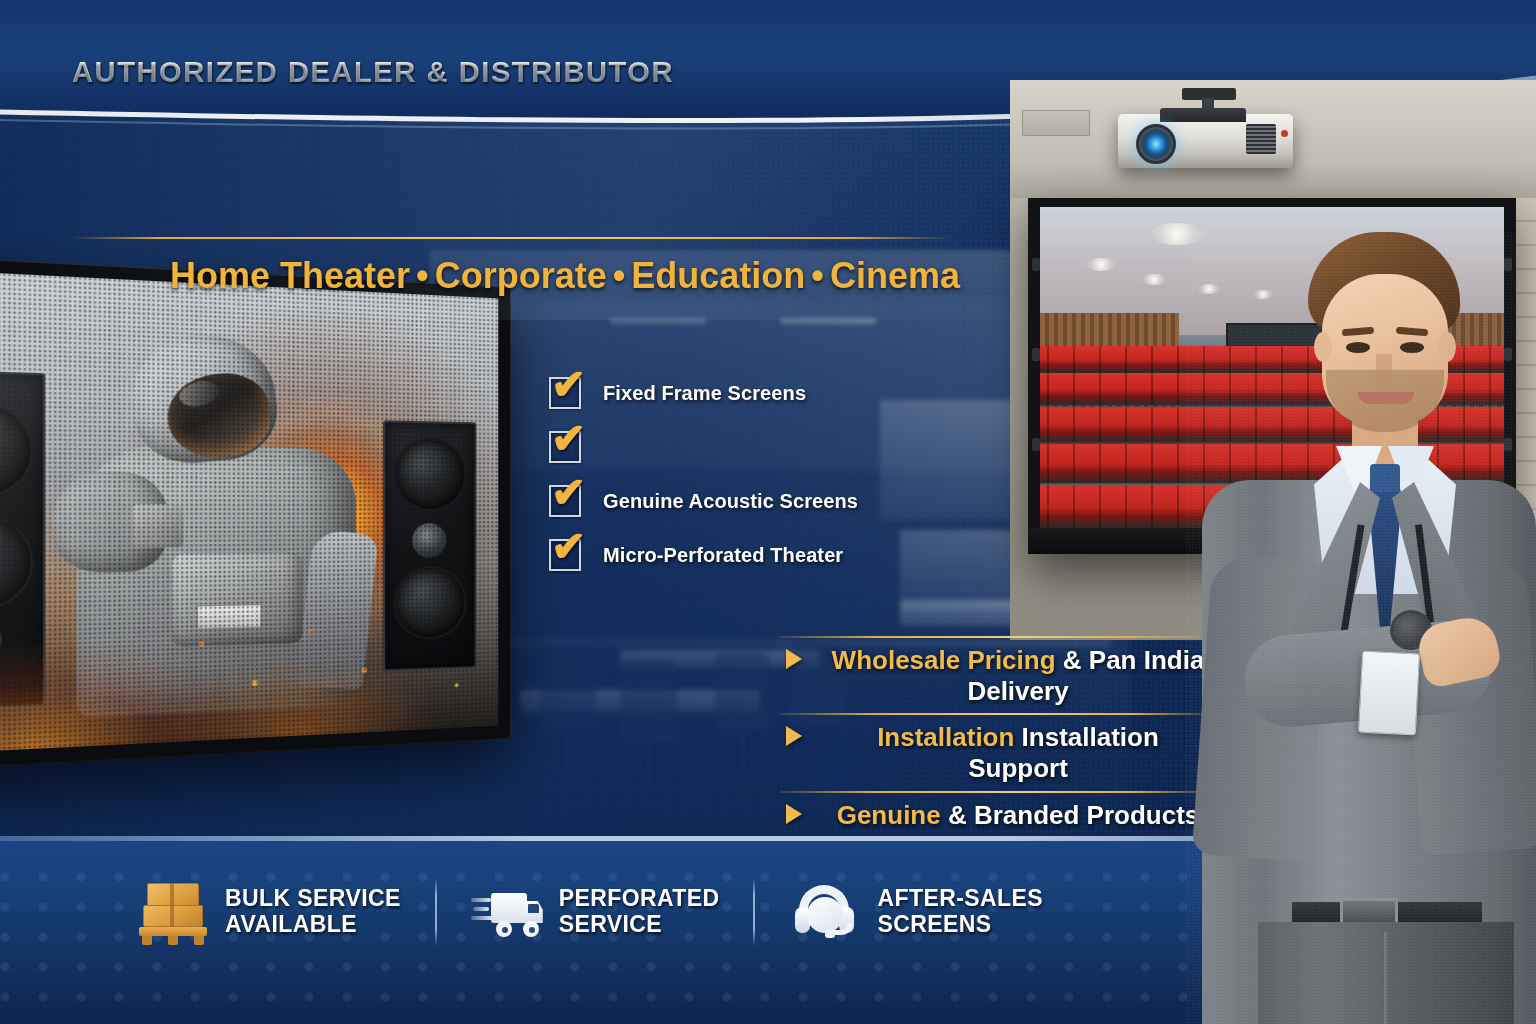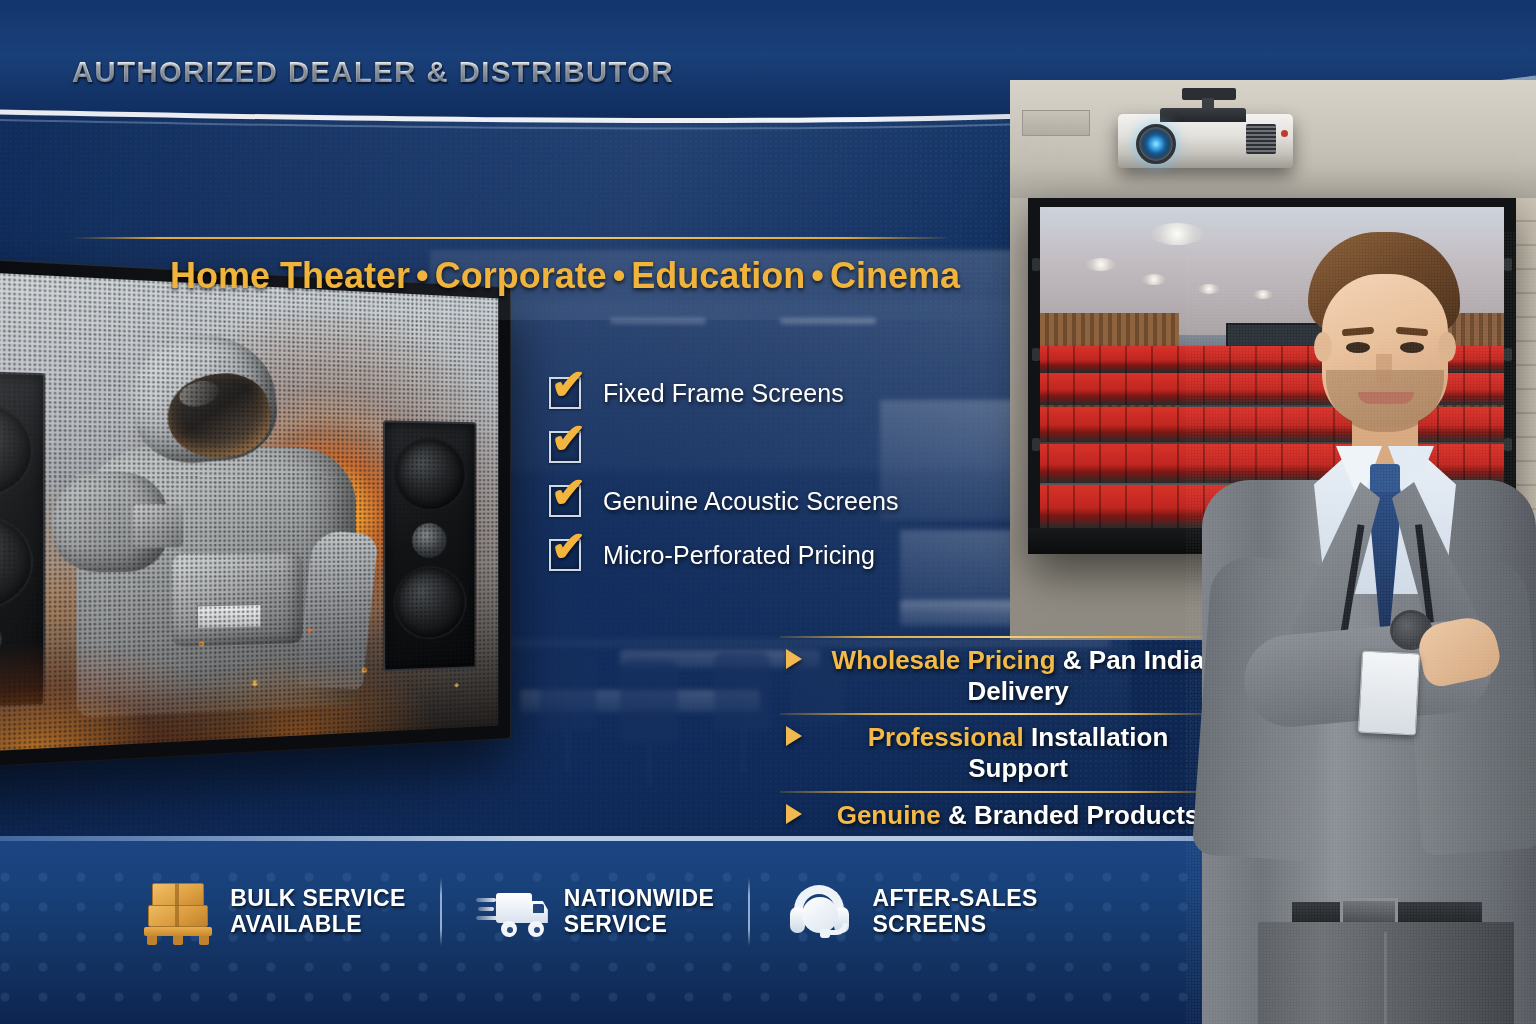--- a/index.html
+++ b/index.html
@@ -421,21 +421,21 @@
     border:2px solid #cfd9e6;
     background:rgba(10,30,70,.35);
     box-shadow:inset 0 0 5px rgba(0,0,0,.5), 0 1px 2px rgba(0,0,0,.5);
   }
   .chk-mark {
     position:absolute; left:2px; top:-12px; width:38px; height:40px;
     color:#f4b53e; font-size:42px; line-height:40px; font-weight:bold;
     text-shadow:1px 2px 3px rgba(0,0,0,.6);
   }
   .feature-label {
-    font-size:25px; font-weight:normal; color:#ffffff;
+    font-size:20px; font-weight:bold; color:#ffffff;
     text-shadow:1px 2px 4px rgba(0,0,0,.8);
     white-space:nowrap;
     letter-spacing:.1px;
     font-family:"Liberation Sans", sans-serif;
   }
 
   
   .benefits {
     position:absolute; left:780px; top:636px; width:432px; z-index:12;
   }
@@ -848,34 +848,34 @@
         <span class="chk-box"></span>
         <span class="chk-mark">✔</span>
       </span>
       <span class="feature-label">Genuine Acoustic Screens</span>
     </div>
     <div class="feature-row">
       <span class="chk">
         <span class="chk-box"></span>
         <span class="chk-mark">✔</span>
       </span>
-      <span class="feature-label">Micro-Perforated Pricing</span>
+      <span class="feature-label">Micro-Perforated Theater</span>
     </div>
   </div>
 
   <div class="benefits">
     <div class="ben-rule"></div>
     <div class="ben-row">
       <span class="ben-arrow"></span>
       <div class="ben-text"><span class="hl">Wholesale Pricing</span><span> &amp; Pan India Delivery</span></div>
     </div>
     <div class="ben-rule"></div>
     <div class="ben-row">
       <span class="ben-arrow"></span>
-      <div class="ben-text"><span class="hl">Professional</span><span> Installation Support</span></div>
+      <div class="ben-text"><span class="hl">Installation</span><span> Installation Support</span></div>
     </div>
     <div class="ben-rule"></div>
     <div class="ben-row">
       <span class="ben-arrow"></span>
       <div class="ben-text"><span class="hl">Genuine</span><span> &amp; Branded Products</span></div>
     </div>
   </div>
 
   <div class="man">
     <div class="m-jacket"></div>
@@ -938,21 +938,21 @@
         <span class="icon-box">
           <span class="tk-line" style="left:0px; top:19px; width:20px;"></span>
           <span class="tk-line" style="left:2px; top:28px; width:16px;"></span>
           <span class="tk-line" style="left:0px; top:37px; width:22px;"></span>
           <span class="tk-body"></span>
           <span class="tk-cab"></span>
           <span class="tk-win"></span>
           <span class="tk-wh" style="left:25px;"></span>
           <span class="tk-wh" style="left:52px;"></span>
         </span>
-        <span class="bb-label">NATIONWIDE
+        <span class="bb-label">PERFORATED
 SERVICE</span>
       </div>
 
       <div class="bb-sep"></div>
 
       <div class="bb-item">
         <span class="icon-box">
           <span class="hs-band"></span>
           <span class="hs-cupL"></span>
           <span class="hs-cupR"></span>

